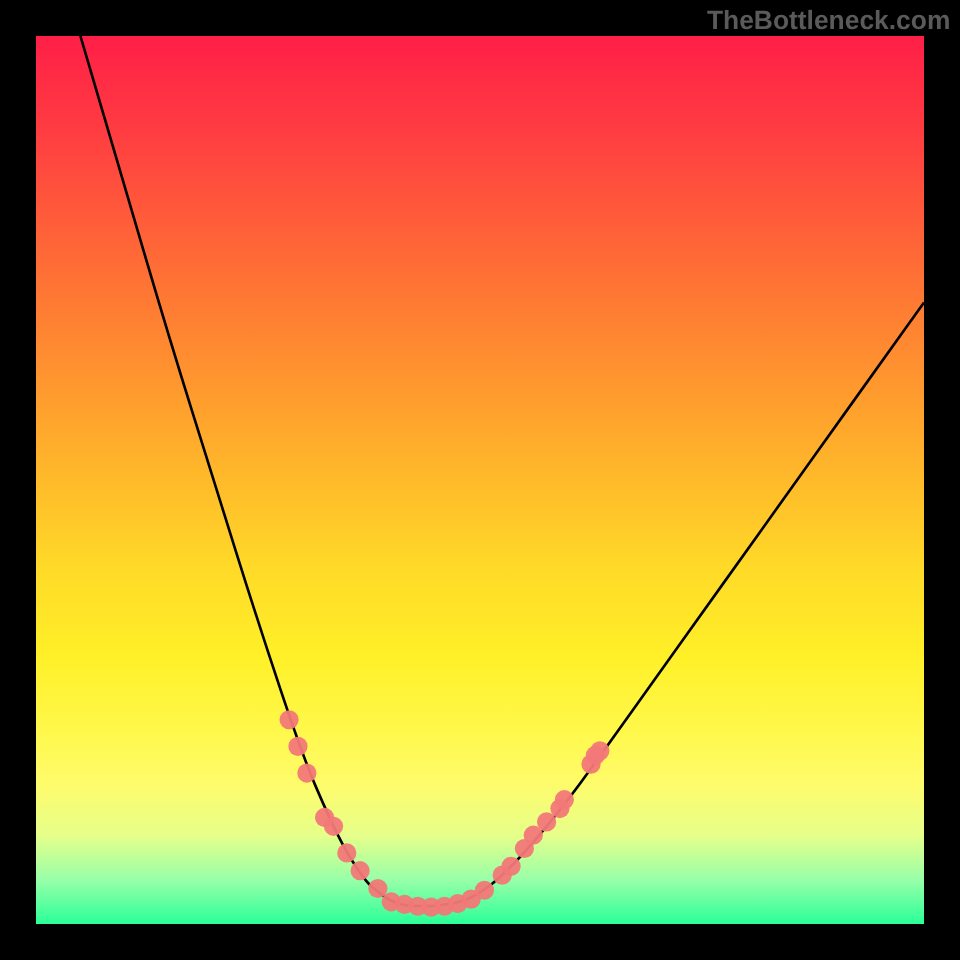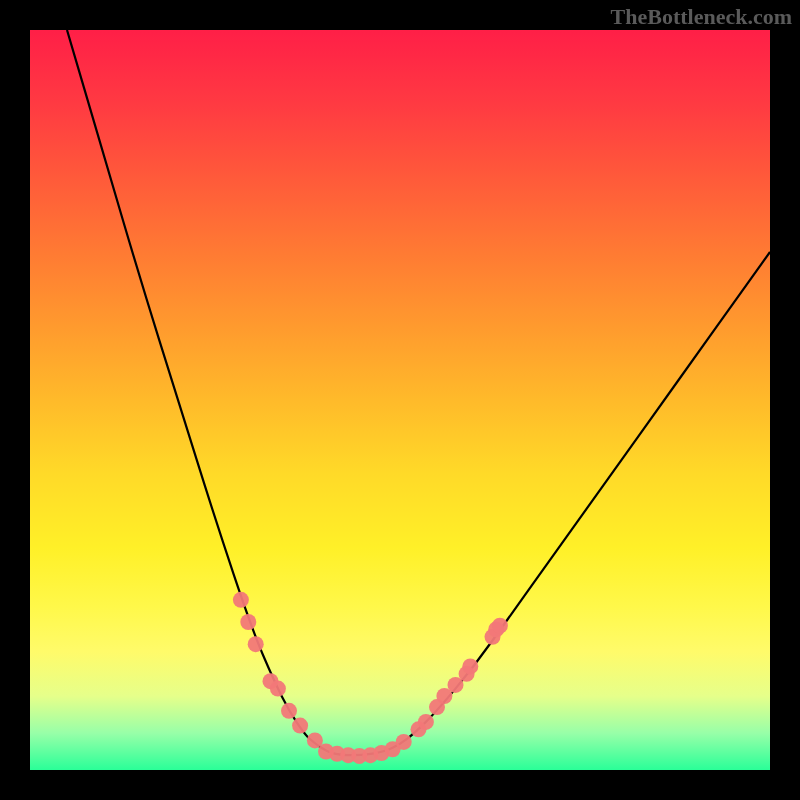--- a/index.html
+++ b/index.html
@@ -31,21 +31,21 @@
       #e6ff8a 90%,
       #98ffa8 95%,
       #2aff98 100%
     );
   }
   .watermark {
     position: absolute;
     top: 4px;
     right: 8px;
     z-index: 10;
-    font-family: Liberation Serif, serif;
+    font-family: Liberation Sans, sans-serif;
     font-size: 22px;
     font-weight: bold;
     color: #5a5a5a;
   }
   svg {
     position: absolute;
     left: 0;
     top: 0;
     width: 740px;
     height: 740px;

